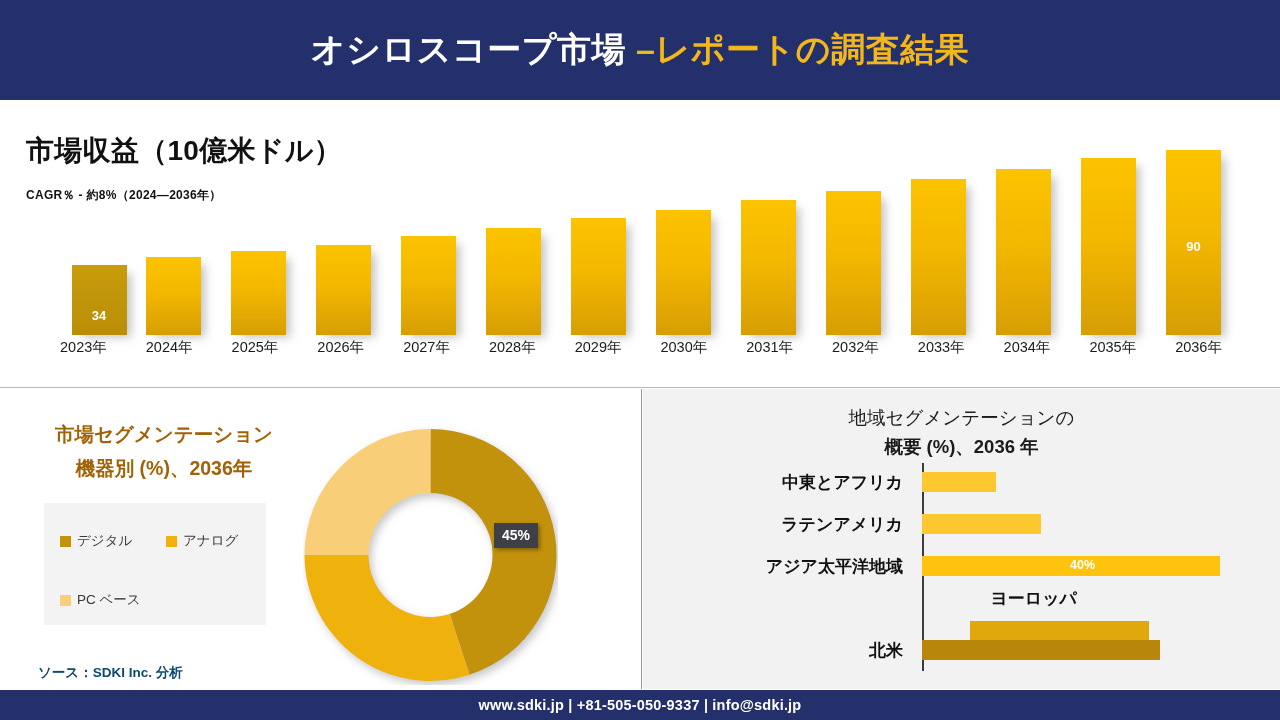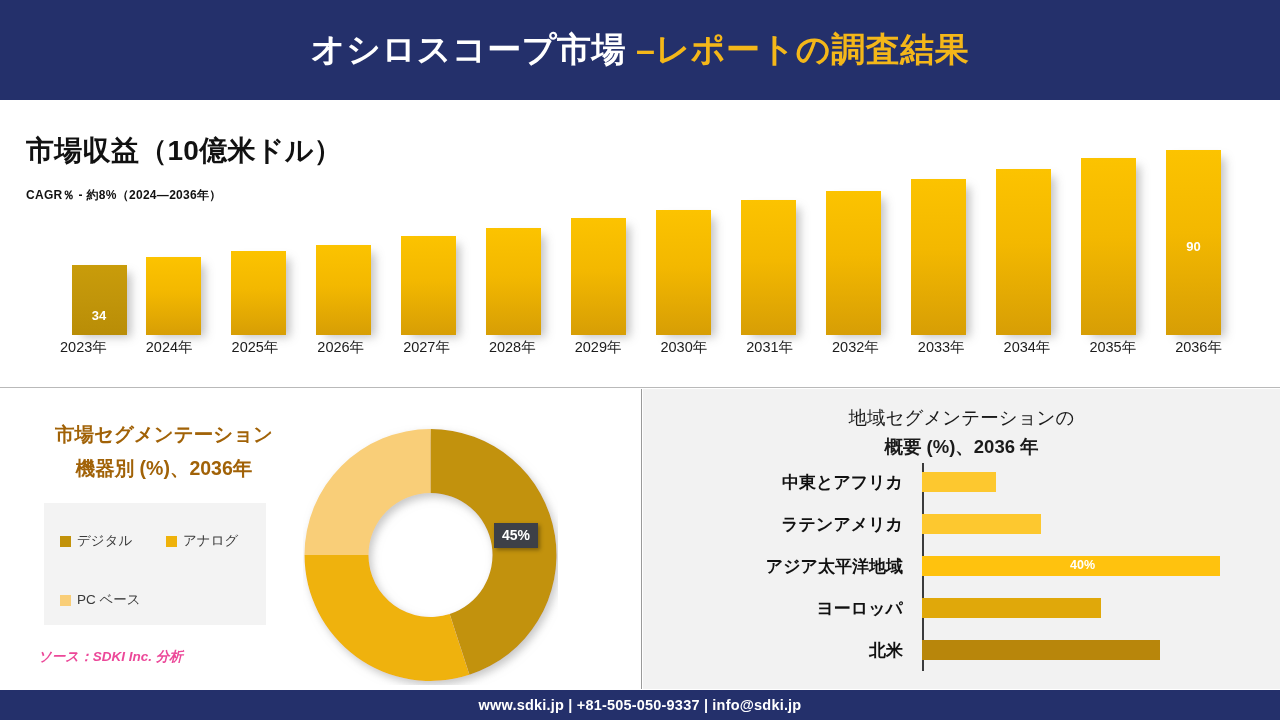--- a/index.html
+++ b/index.html
@@ -91,22 +91,22 @@
 
   #donut-callout {
     position: absolute; left: 494px; top: 523px;
     background: #3d4047; color: #ffffff;
     font-size: 14px; font-weight: bold;
     padding: 4px 8px 5px 8px;
     box-shadow: 2px 2px 4px rgba(0,0,0,.35);
   }
 
   #source-note {
-    position: absolute; left: 38px; top: 648px;
-    font-size: 13.5px; font-style: italic; font-weight: bold; color: #ec4899;
+    position: absolute; left: 38px; top: 664px;
+    font-size: 13.5px; font-weight: bold; color: #0c4a6e;
     white-space: nowrap;
   }
 
   
   #panel-right {
     position: absolute; left: 643px; top: 389px; width: 637px; height: 300px;
     background: #f2f2f2;
   }
   #region-title {
     position: absolute; left: 0; right: 0; top: 14px;
@@ -290,21 +290,21 @@
             <div class="hbar" style="width: 119px; background: rgb(253, 200, 47);"></div>
           </div>
         </div>
         <div class="hbar-row" style="top: 84px;">
           <div class="hbar-label">アジア太平洋地域</div>
           <div class="hbar-track">
             <div class="hbar" style="width: 298px; background: rgb(255, 194, 14);"></div>
             <span class="hbar-value" style="left: 148px; margin-left: 7px;">40%</span>
           </div>
         </div>
-        <div class="hbar-row" style="top: 126px;">
+        <div class="hbar-row" style="top: 126px; flex-direction: column;">
           <div class="hbar-label">ヨーロッパ</div>
           <div class="hbar-track">
             <div class="hbar" style="width: 179px; background: rgb(224, 168, 10);"></div>
           </div>
         </div>
         <div class="hbar-row" style="top: 168px;">
           <div class="hbar-label">北米</div>
           <div class="hbar-track">
             <div class="hbar" style="width: 238px; background: rgb(184, 134, 11);"></div>
           </div>

